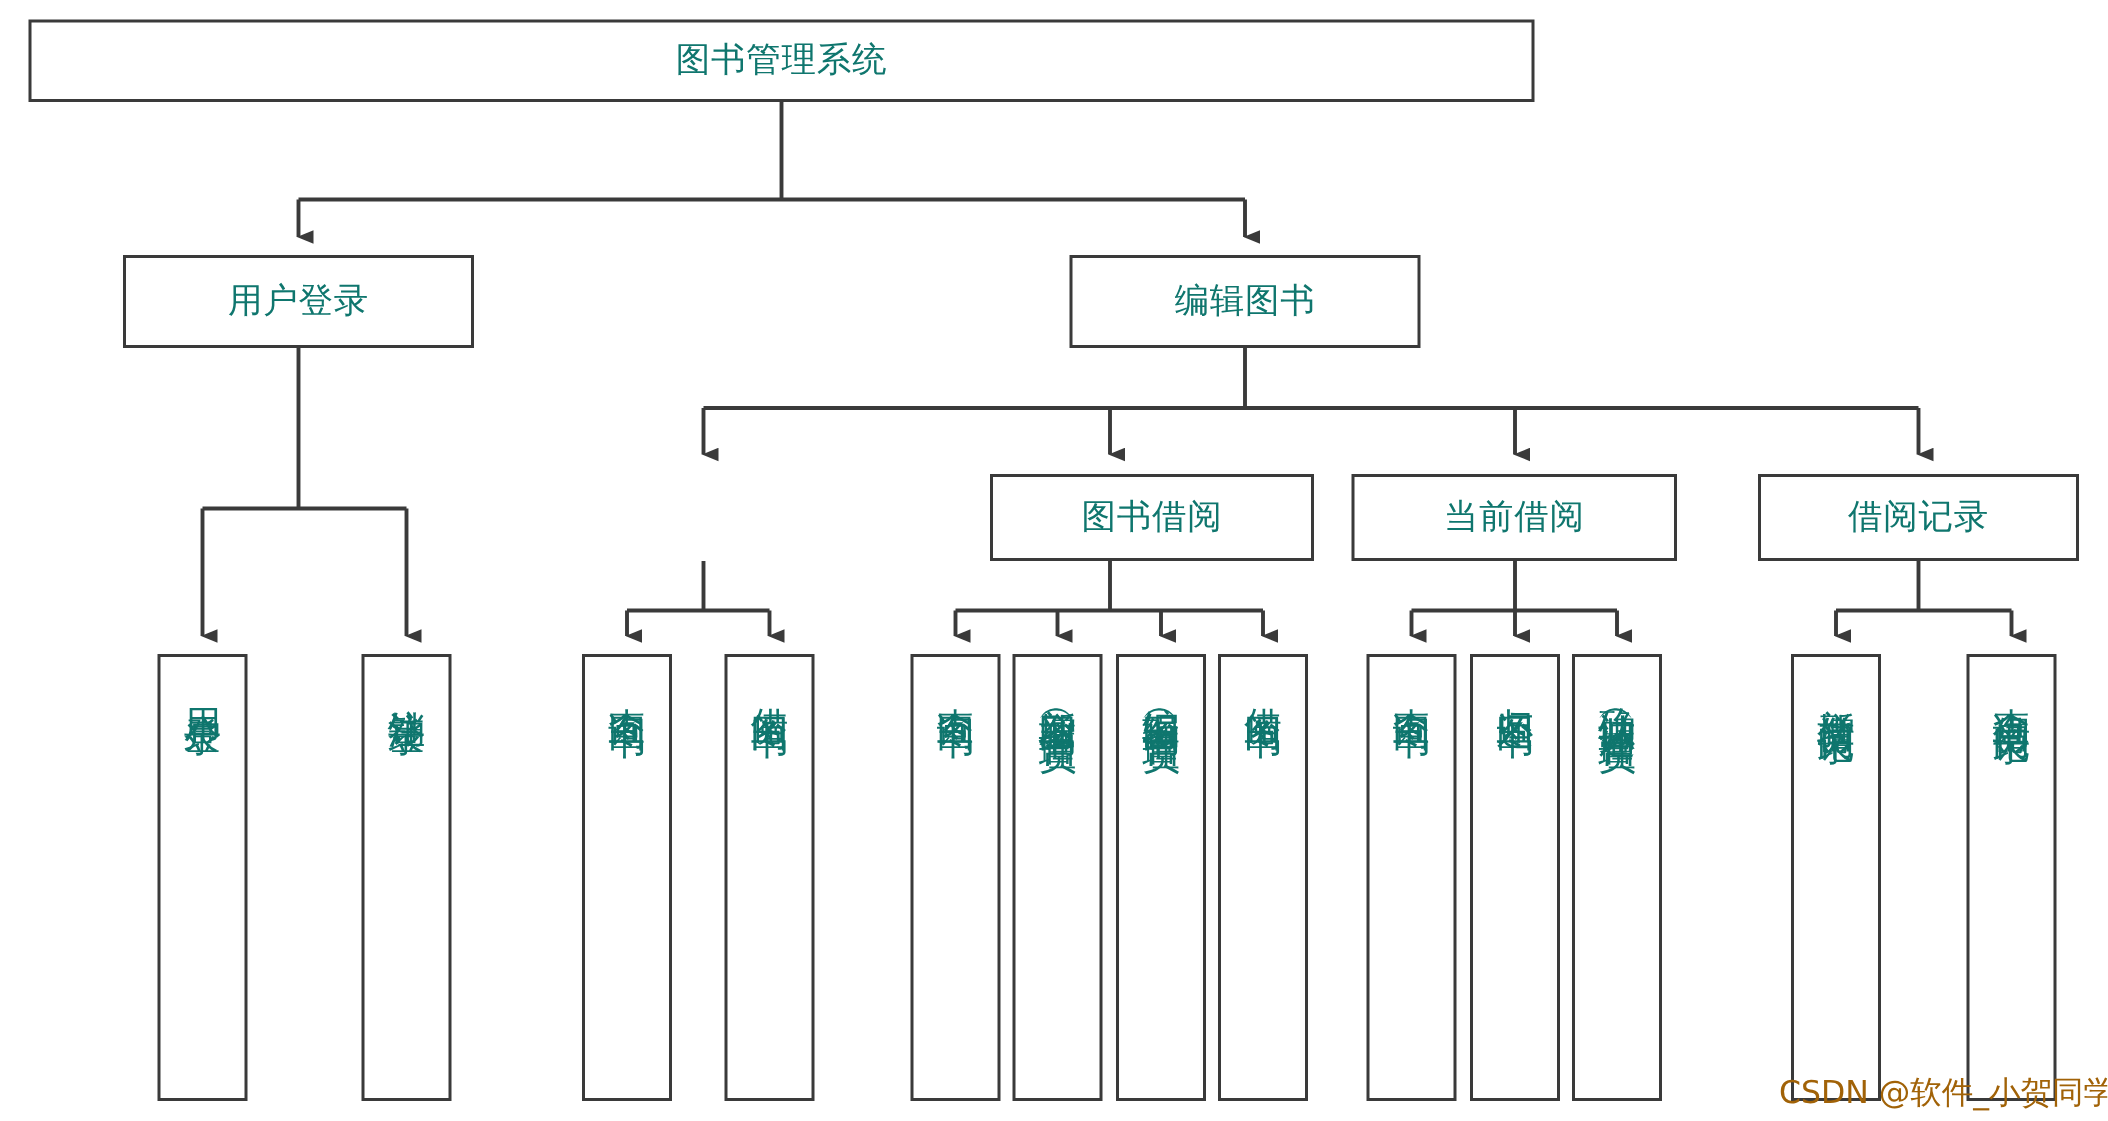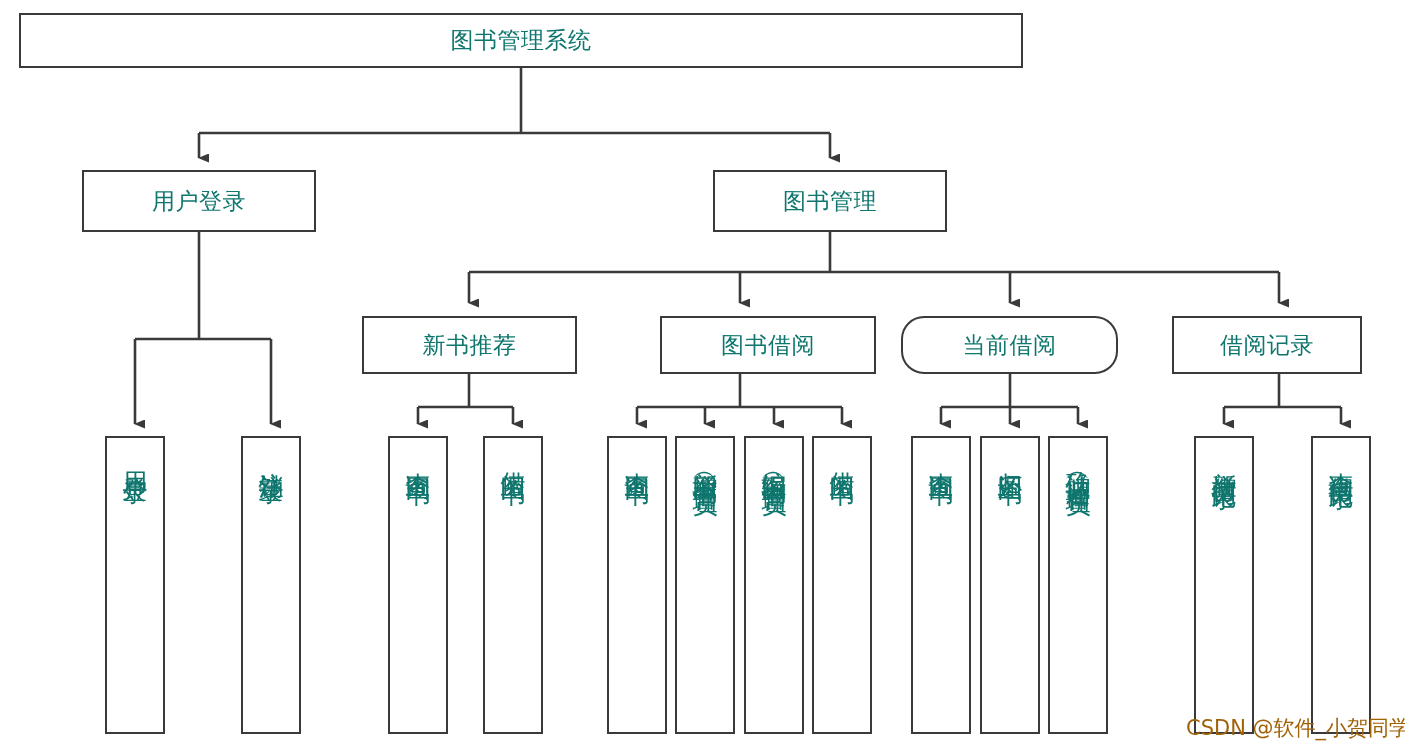--- a/index.html
+++ b/index.html
@@ -121,33 +121,30 @@
   </svg>
 
   <div class="node horiz" style="left:19px; top:13px; width:1004px; height:55px;">
     <span class="lbl">图书管理系统</span>
   </div>
 
   <div class="node horiz" style="left:82px; top:170px; width:234px; height:62px;">
     <span class="lbl">用户登录</span>
   </div>
   <div class="node horiz" style="left:713px; top:170px; width:234px; height:62px;">
-    <span class="lbl">图书管理</span>
+    <span class="lbl">编辑图书</span>
   </div>
 
-  <div class="node horiz" style="left:362px; top:316px; width:215px; height:58px;">
-    <span class="lbl">新书推荐</span>
-  </div>
   <div class="node horiz" style="left:632px; top:316px; width:216px; height:58px;margin-left:28px;">
     <span class="lbl">图书借阅</span>
   </div>
-  <div class="node horiz" style="left:901px; top:316px; width:217px; height:58px;border-radius:23px;">
+  <div class="node horiz" style="left:901px; top:316px; width:217px; height:58px;">
     <span class="lbl">当前借阅</span>
   </div>
-  <div class="node horiz" style="left:1172px; top:316px; width:190px; height:58px;">
+  <div class="node horiz" style="left:1172px; top:316px; width:214px; height:58px;">
     <span class="lbl">借阅记录</span>
   </div>
 
   <div class="node vert" style="left:105px; top:436px; width:60px; height:298px;">
     <span class="lbl">用户登录</span>
   </div>
   <div class="node vert" style="left:241px; top:436px; width:60px; height:298px;">
     <span class="lbl">注销登录</span>
   </div>
 

